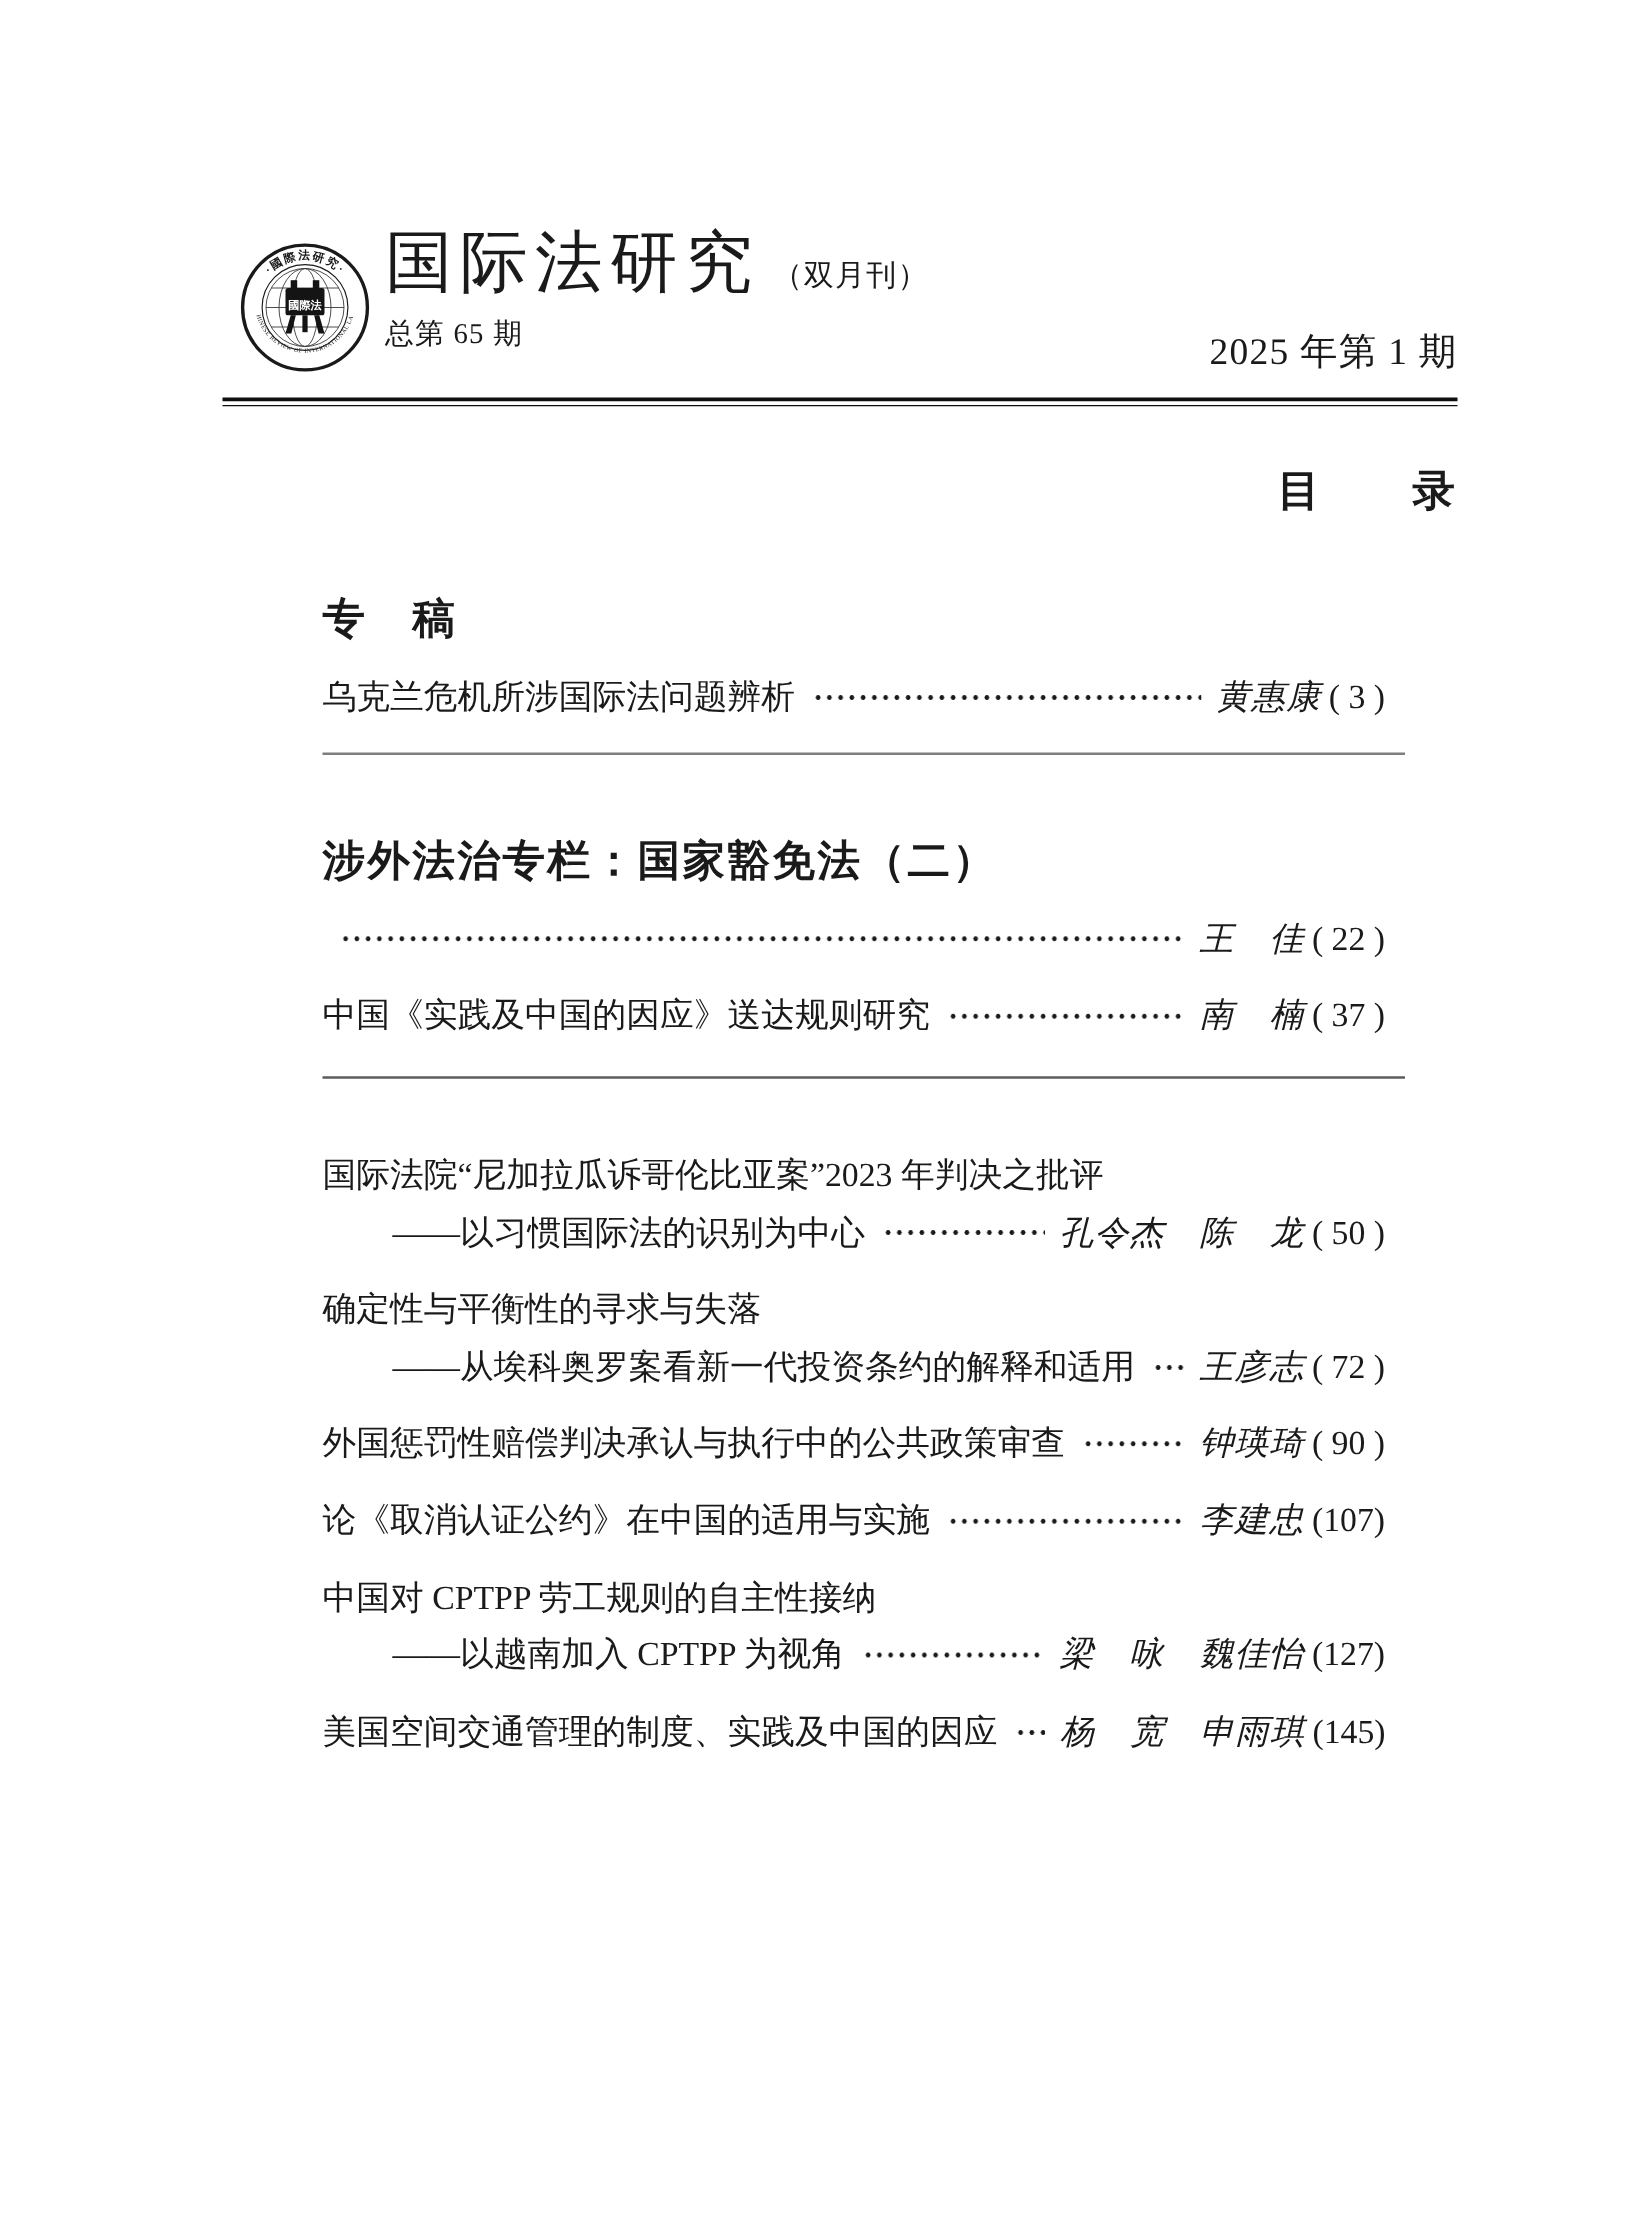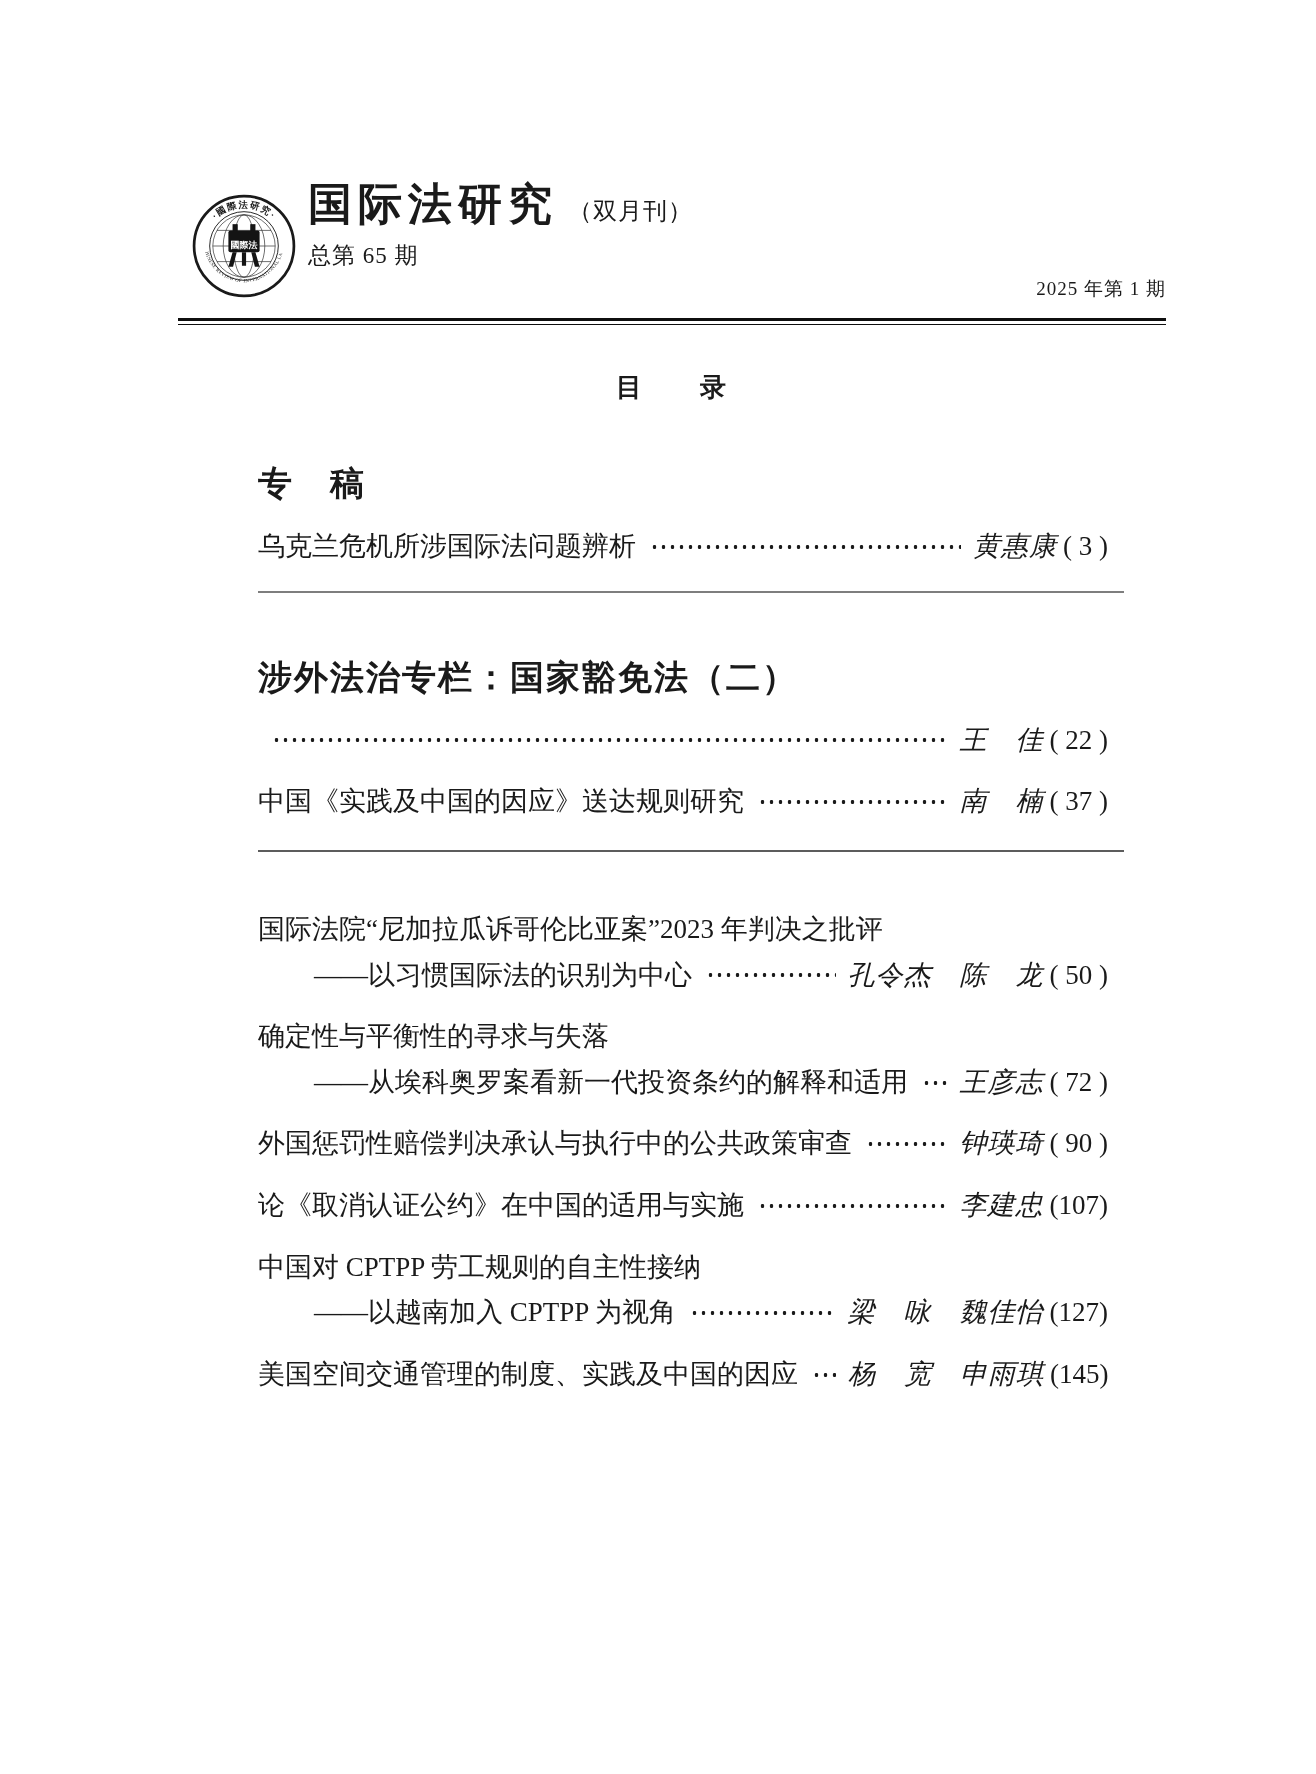--- a/index.html
+++ b/index.html
@@ -11,36 +11,36 @@
     font-family:"Liberation Serif","DejaVu Serif",serif;
     overflow:hidden;
   }
   
   .header{position:absolute;left:178px;top:186px;width:988px;}
   .header-row{position:relative;height:120px;}
   .logo{position:absolute;left:14px;top:8px;width:104px;height:104px;}
   .title-block{position:absolute;left:130px;top:-4px;}
   .title-line{display:flex;align-items:baseline;gap:10px;}
   .journal-title{
-    font-size:44px;font-weight:700;letter-spacing:6px;line-height:1.05;
+    font-size:54px;font-weight:400;letter-spacing:6px;line-height:1.05;
   }
   .journal-subtitle{font-size:24px;letter-spacing:1px;}
   .issue-no{font-size:23px;margin-top:12px;letter-spacing:1px;}
-  .issue-date{position:absolute;right:0;bottom:4px;font-size:19px;letter-spacing:1px;}
+  .issue-date{position:absolute;right:0;bottom:4px;font-size:30px;letter-spacing:1px;}
   .double-rule{
     margin-top:12px;height:3px;
     border-top:3.5px solid #0f0f0f;
     border-bottom:1.5px solid #0f0f0f;
   }
   
   .toc-heading{
     margin:60px 0 0 0;
     width:988px;margin-left:178px;
-    text-align:center;
-    font-size:26px;font-weight:900;
+    text-align:right;
+    font-size:34px;font-weight:900;
     letter-spacing:2px;
   }
   
   .toc{margin:56px 0 0 258px;width:866px;}
   .section-label{
     font-size:34px;font-weight:900;
     letter-spacing:2px;
     margin-bottom:22px;
   }
   .entry{font-size:27px;margin-bottom:26px;}

